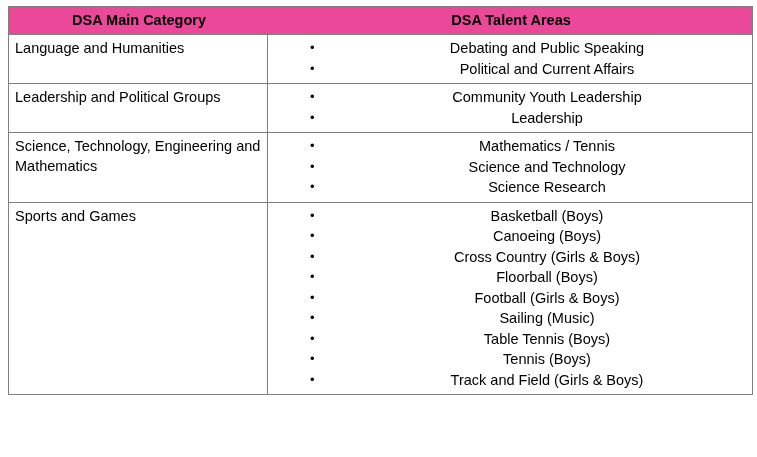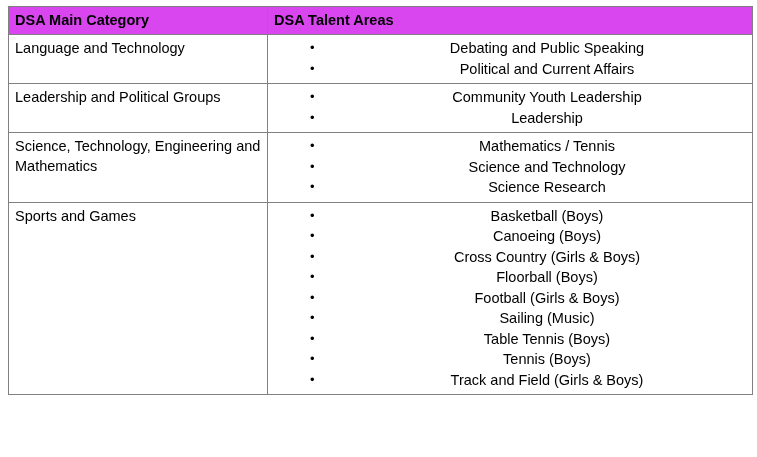--- a/index.html
+++ b/index.html
@@ -33,23 +33,23 @@
 
   table.dsa-table th,
   table.dsa-table td {
     border: 1px solid #808080;
     vertical-align: top;
     padding: 3px 4px 4px 6px;
     font-size: 14.5px;
     line-height: 20px;
   }
   table.dsa-table thead th {
-    background: #d946ef;
+    background: #ec4899;
     font-weight: bold;
-    text-align: left;
+    text-align: center;
     padding-top: 3px;
     padding-bottom: 4px;
     font-size: 14.5px;
   }
   td.category-cell {
     padding-left: 6px;
     padding-top: 4px;
   }
   td.talents-cell {
     padding-left: 0;
@@ -87,21 +87,21 @@
       <col class="col-talents">
     </colgroup>
     <thead>
       <tr>
         <th>DSA Main Category</th>
         <th>DSA Talent Areas</th>
       </tr>
     </thead>
     <tbody>
       <tr>
-        <td class="category-cell">Language and Technology</td>
+        <td class="category-cell">Language and Humanities</td>
         <td class="talents-cell">
           <ul class="talent-list">
             <li>Debating and Public Speaking</li>
             <li>Political and Current Affairs</li>
           </ul>
         </td>
       </tr>
       <tr>
         <td class="category-cell">Leadership and Political Groups</td>
         <td class="talents-cell">

